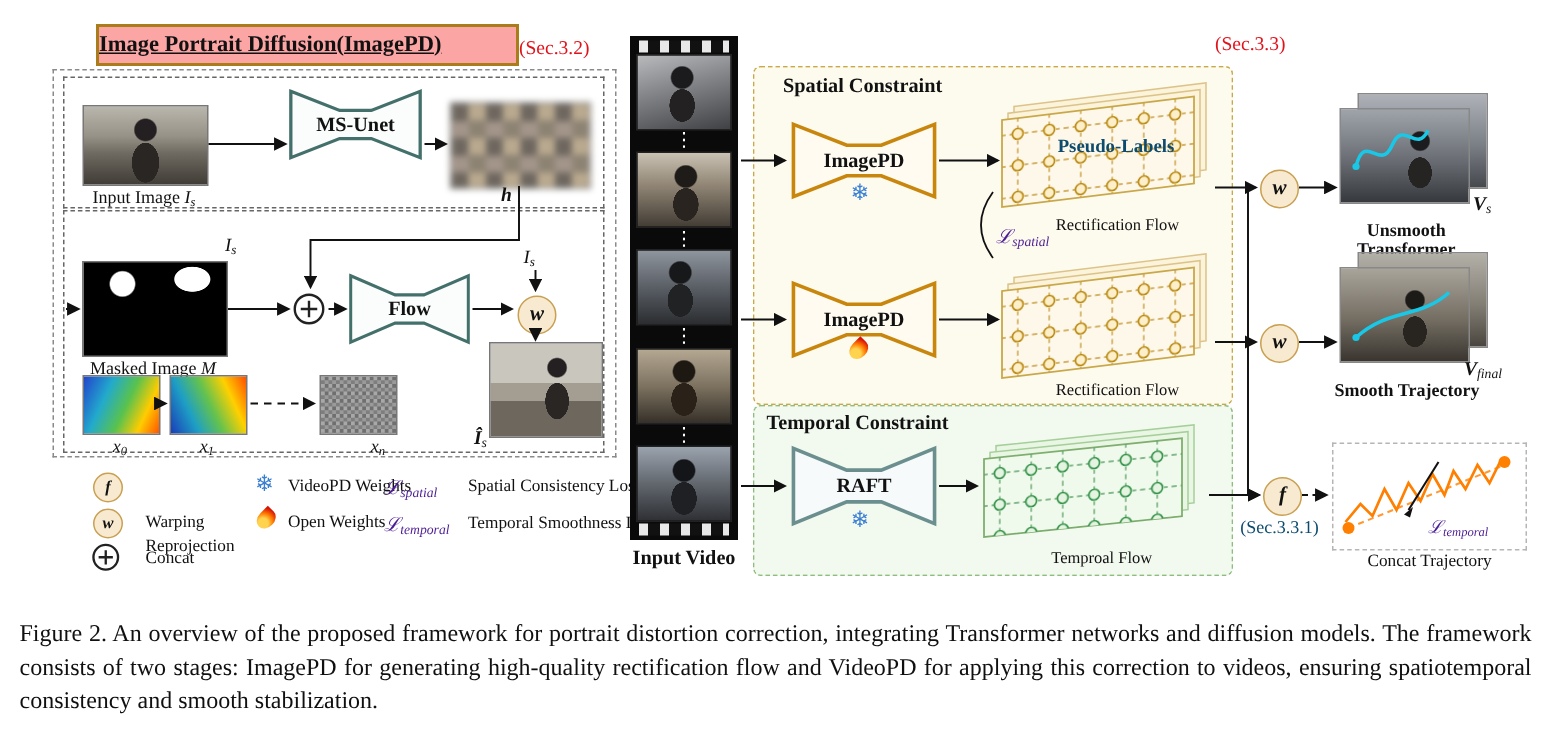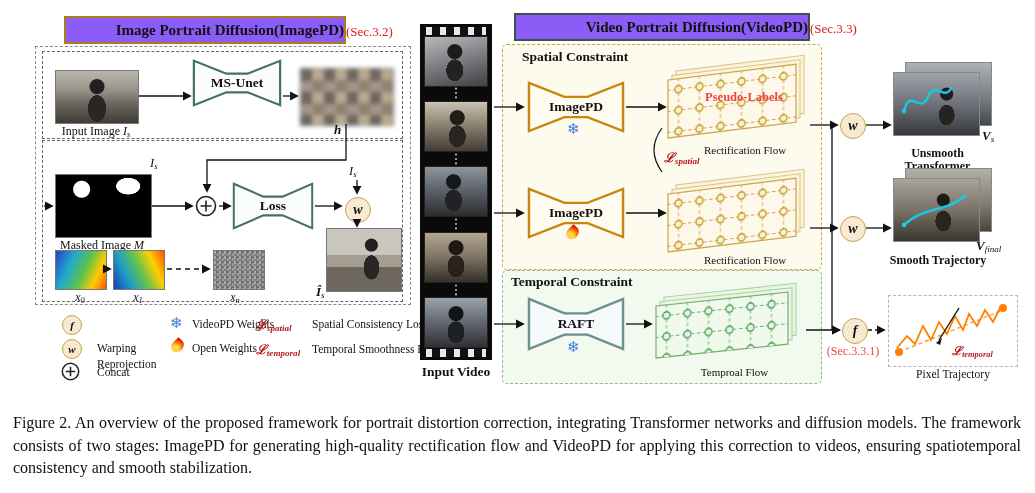--- a/index.html
+++ b/index.html
@@ -1,33 +1,33 @@
 <!DOCTYPE html>
 <html><head>
 <meta charset="utf-8">
 <style>
   html,body{margin:0;padding:0;background:#fff;}
   .canvas{position:relative;width:1035px;height:493px;background:#fff;overflow:hidden;
           font-family:"Liberation Serif",serif;color:#111;}
   .abs{position:absolute;}
   .dashbox{position:absolute;border:1px dashed #8a8a8a;}
-  .titlebox{position:absolute;display:flex;align-items:center;justify-content:flex-end;
-            font-weight:bold;font-size:15px;background:#8b5cf6;}
-  .red{color:#ef4444;}
+  .titlebox{position:absolute;display:flex;align-items:center;justify-content:flex-start;
+            font-weight:bold;font-size:15px;background:#fca5a5;text-decoration:underline;}
+  .red{color:#0c4a6e;}
   .secred{position:absolute;color:#e0131c;font-size:13px;}
   .node{position:absolute;}
   .node svg{position:absolute;inset:0;width:100%;height:100%;overflow:visible;}
   .node .node-label{position:absolute;inset:0;display:flex;align-items:center;justify-content:center;
                     font-weight:bold;font-size:13.5px;}
   .photo{position:absolute;border:1px solid #777;}
   .cap{position:absolute;font-size:12px;text-align:center;}
   .var{font-style:italic;}
   .sub{font-size:0.7em;vertical-align:-0.25em;}
   .bold{font-weight:bold;}
-  .loss{font-style:italic;font-weight:bold;color:#b91c1c;font-size:13px;white-space:nowrap;}
+  .loss{font-style:italic;font-weight:normal;color:#4c1d95;font-size:13px;white-space:nowrap;}
   .badge{position:absolute;border-radius:50%;background:#f7ead0;border:1.5px solid #c9a052;
          display:flex;align-items:center;justify-content:center;font-style:italic;font-weight:bold;}
   .badge.big{width:24px;height:24px;font-size:14px;}
   .badge.small{width:18px;height:18px;font-size:11px;}
   .legend-label{position:absolute;font-size:11.5px;}
   .snow{color:#3a7fd0;font-size:15px;line-height:1;text-shadow:0 0 2px #fff;}
   .flame{width:11px;height:14px;border-radius:0 50% 50% 50%;transform:rotate(45deg);
          background:radial-gradient(circle at 55% 75%, #ffd34d 0 28%, #ff7a00 55%, #d81408 85%);}
   .strip{position:absolute;left:420px;top:24px;width:72px;height:336px;background:#0a0a0a;
          display:flex;flex-direction:column;justify-content:space-between;padding:3px 4px;box-sizing:border-box;}
@@ -113,21 +113,21 @@
     <svg width="22" height="22" viewBox="0 0 22 22">
       <circle cx="11" cy="11" r="9.5" fill="#fff" stroke="#222" stroke-width="1.6"></circle>
       <path d="M11,5.5 V16.5 M5.5,11 H16.5" stroke="#222" stroke-width="1.6"></path>
     </svg>
   </div>
 
   <div class="node" style="left:233px;top:183px;width:80px;height:46px;">
     <svg viewBox="0 0 100 54" preserveAspectRatio="none">
       <polygon points="1,1 38,16 62,16 99,1 99,53 62,38 38,38 1,53" fill="#fbfdfc" stroke="#44706c" stroke-width="2.5"></polygon>
     </svg>
-    <span class="node-label">Loss</span>
+    <span class="node-label">Flow</span>
   </div>
 
   <span class="abs" style="left:349px;top:164px;font-size:12.5px;">
     <span class="var">I</span><span class="var sub">s</span>
   </span>
 
   <div class="badge big" style="left:345px;top:197px;">
     <span>w</span>
   </div>
 
@@ -146,21 +146,21 @@
   <div class="photo" style="left:213px;top:250px;width:50px;height:38px;background:
        conic-gradient(#6f6f6f 0 25%, #9a9a9a 0 50%, #7e7e7e 0 75%, #a8a8a8 0);
        background-size:5px 5px;"></div>
 
   <div class="cap" style="left:55px;top:290px;width:50px;">
     <span class="var">x</span><span class="var sub">0</span>
   </div>
   <div class="cap" style="left:113px;top:290px;width:50px;">
     <span class="var">x</span><span class="var sub">1</span>
   </div>
-  <div class="cap" style="left:210px;top:290px;width:50px;">
+  <div class="cap" style="left:227px;top:290px;width:50px;">
     <span class="var">x</span><span class="var sub">n</span>
   </div>
 
   <div class="badge small" style="left:62px;top:315px;">
     <span>f</span>
   </div>
   <span class="legend-label" style="left:97px;top:318px;margin-top:40px;">Reprojection</span>
 
   <div class="badge small" style="left:62px;top:339px;">
     <span>w</span>
@@ -199,23 +199,20 @@
     <div class="vdots">⋮</div>
     <div class="vfr" style="background:radial-gradient(circle at 46% 30%, #17181a 0 7px, transparent 8px),radial-gradient(ellipse 14px 18px at 46% 68%, #202224 0 60%, transparent 61%),linear-gradient(180deg,#8f959d 0%,#5a5f66 50%,#2b2d30 100%);"></div>
     <div class="vdots">⋮</div>
     <div class="vfr" style="background:radial-gradient(circle at 50% 30%, #1d1812 0 7px, transparent 8px),radial-gradient(ellipse 14px 18px at 50% 68%, #2a2218 0 60%, transparent 61%),linear-gradient(180deg,#b4a893 0%,#7d7260 50%,#353029 100%);"></div>
     <div class="vdots">⋮</div>
     <div class="vfr" style="background:radial-gradient(circle at 50% 32%, #141518 0 7px, transparent 8px),radial-gradient(ellipse 14px 18px at 50% 70%, #1e2023 0 60%, transparent 61%),linear-gradient(180deg,#9aa2ad 0%,#62676e 50%,#2e3034 100%);"></div>
     <div class="filmbar"></div>
   </div>
   <div class="abs bold" style="left:408px;top:364px;width:96px;text-align:center;font-size:13.5px;">Input Video</div>
 
-  <div class="titlebox" style="left:514px;top:13px;width:292px;height:24px;border:2.5px solid #3d4f4f;">
-    <span>Video Portrait Diffusion(VideoPD)</span>
-  </div>
   <span class="secred" style="left:810px;top:21px;">(Sec.3.3)</span>
 
   <div class="abs" style="left:502px;top:44px;width:318px;height:224px;border:1.5px dashed #c9a84a;
        background:#fdfaee;border-radius:5px;"></div>
   <span class="abs bold" style="left:522px;top:49px;font-size:13.5px;">Spatial Constraint</span>
 
   <div class="node" style="left:528px;top:82px;width:96px;height:50px;">
     <svg viewBox="0 0 100 54" preserveAspectRatio="none">
       <polygon points="1,1 38,16 62,16 99,1 99,53 62,38 38,38 1,53" fill="#fffbf0" stroke="#c8860d" stroke-width="2.5"></polygon>
     </svg>
@@ -332,21 +329,21 @@
       <path d="M8,52 L18,40 L26,48 L34,30 L42,44 L50,26 L58,38 L66,20 L74,34 L80,18 L88,30 L96,14 L104,26 L112,10" fill="none" stroke="#ff7f00" stroke-width="1.8"></path>
       <path d="M70,12 Q60,28 50,44" fill="none" stroke="#111" stroke-width="1.4"></path>
       <path d="M47,47 l6,-5 l-2,7 z" fill="#111"></path>
       <circle cx="10" cy="56" r="4" fill="#ff7f00"></circle>
       <circle cx="114" cy="12" r="4" fill="#ff7f00"></circle>
     </svg>
   </div>
   <span class="abs loss" style="left:952px;top:342px;font-size:12px;">
     <span>ℒ</span><span class="sub">temporal</span>
   </span>
-  <div class="flowlabel" style="left:893px;top:368px;width:120px;font-size:11.5px;">Pixel Trajectory</div>
+  <div class="flowlabel" style="left:893px;top:368px;width:120px;font-size:11.5px;">Concat Trajectory</div>
 
   <svg class="abs" style="left:0;top:0;pointer-events:none;" width="1035" height="405" viewBox="0 0 1035 405">
     <defs>
       <marker id="ah" viewBox="0 0 10 10" refX="8" refY="5" markerWidth="7" markerHeight="7" orient="auto-start-reverse">
         <path d="M0,0 L10,5 L0,10 z" fill="#111"></path>
       </marker>
     </defs>
     <g stroke="#111" stroke-width="1.3" fill="none">
       <path d="M139,96 H190" marker-end="url(#ah)"></path>
       <path d="M283,96 H297" marker-end="url(#ah)"></path>

